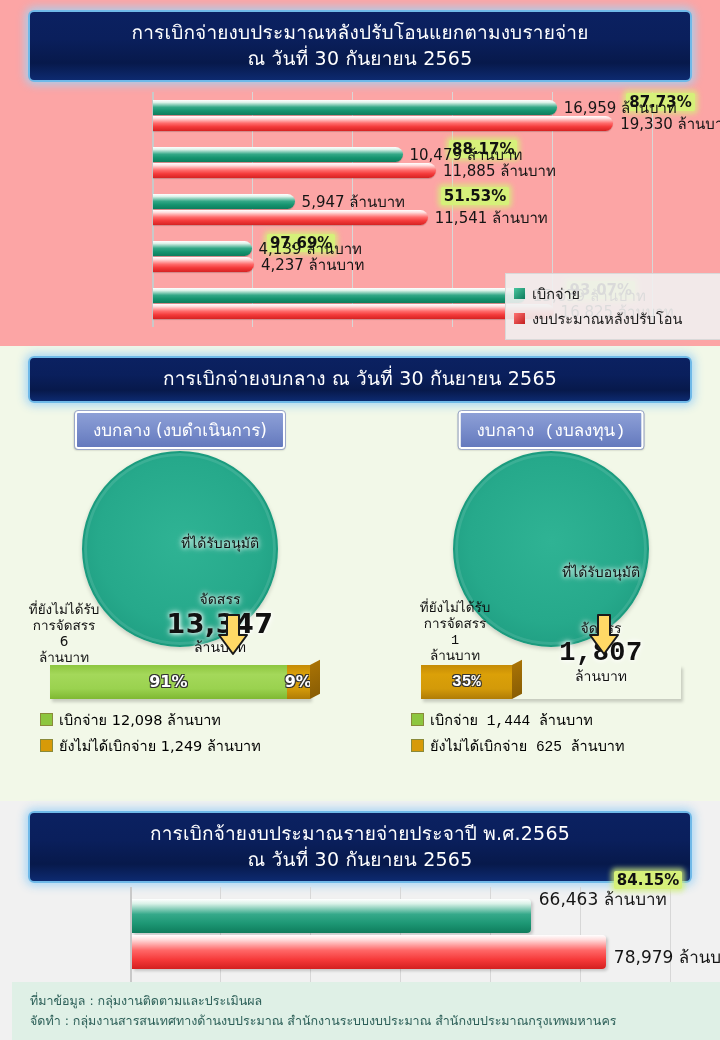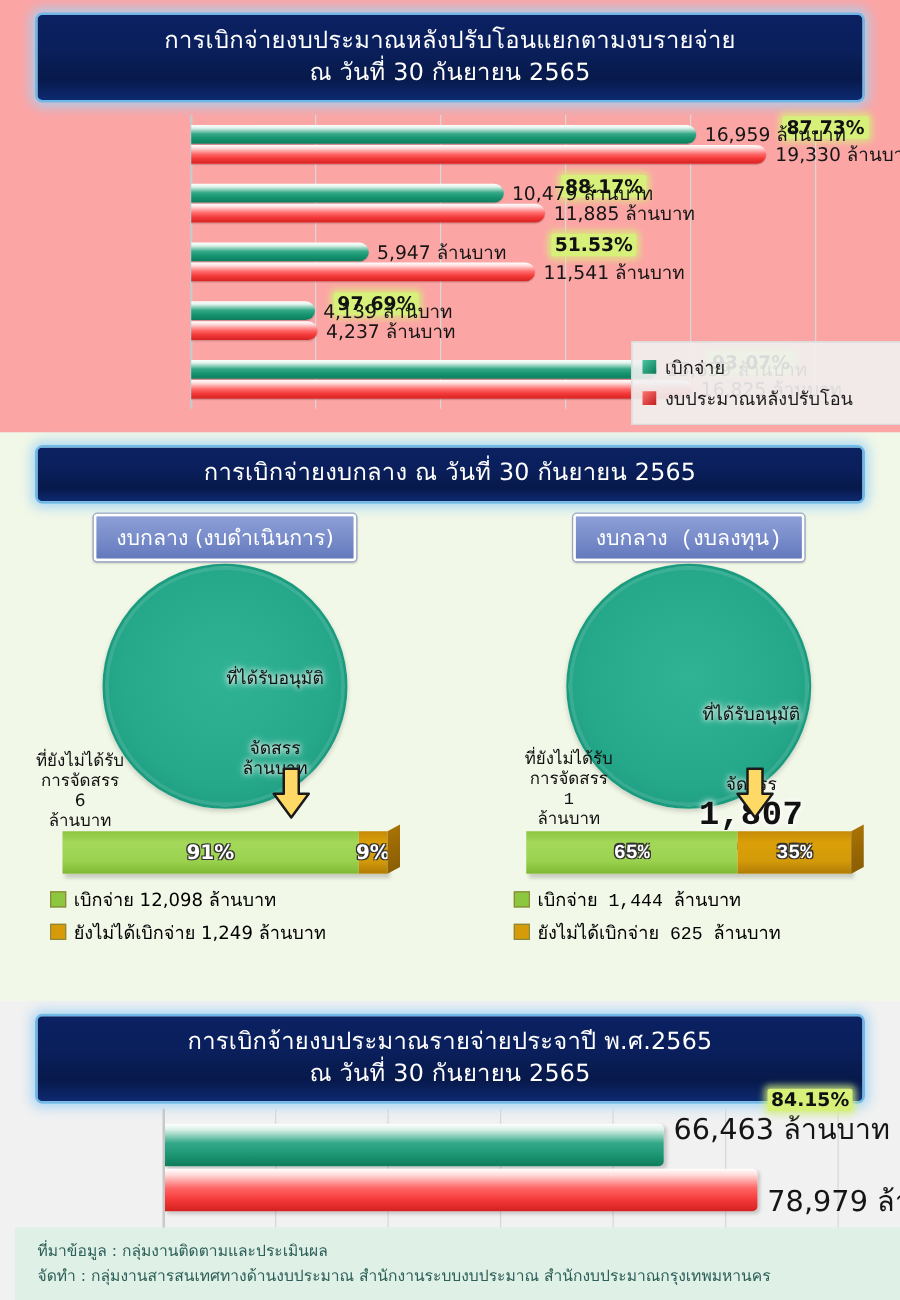--- a/index.html
+++ b/index.html
@@ -189,21 +189,21 @@
     position: absolute; left: 0; top: 801px; width: 720px; height: 239px;
     background: #f1f1f1;
   }
   #chart3 { position: relative; width: 720px; height: 105px; margin-top: 4px; }
   .plot3 { position: absolute; left: 130px; top: 0; width: 540px; height: 100px; }
   .bar3 { position: absolute; height: 34px; border-radius: 0 4px 4px 0; }
   .bar3.green { background: linear-gradient(180deg,#ffffff 0%,#d8f1e7 14%,#35a98a 45%,#1d9774 72%,#0f7c5c 100%);
                 box-shadow: 2px 2px 3px rgba(0,0,0,.18); }
   .bar3.red { background: linear-gradient(180deg,#ffffff 0%,#ffdcdc 14%,#ff6767 45%,#f63a3a 72%,#d32020 100%);
               box-shadow: 2px 2px 3px rgba(0,0,0,.18); }
-  .val3 { position: absolute; font-size: 23px; color: #151515; white-space: nowrap; }
+  .val3 { position: absolute; font-size: 17px; color: #151515; white-space: nowrap; }
 
   .footer {
     position: absolute; left: 12px; bottom: 0; width: 720px;
     background: #dff0e6;
     padding: 9px 0 10px 18px;
     box-sizing: border-box;
   }
   .footer div { font-size: 12.5px; color: #2c5f58; line-height: 1.55; white-space: nowrap; }
 </style>
 </head>
@@ -284,20 +284,21 @@
     </div>
   </div>
 
   <div class="pies" id="pies">
       <div class="pie-col left">
         <div class="pie-title">งบกลาง (งบดำเนินการ)</div>
         <div class="pie"></div>
         <div class="pie-inner" style="top: 92px; left: 150px; width: 140px;">
           <div class="lbl">ที่ได้รับอนุมัติ</div>
           <div class="lbl">จัดสรร</div>
+          <div class="big">13,347</div>
           <div class="unit">ล้านบาท</div>
         </div>
         <div class="pie-out" style="left: 4px; top: 198px; width: 120px;">
           <div>ที่ยังไม่ได้รับ</div>
           <div>การจัดสรร</div>
           <div>6</div>
           <div>ล้านบาท</div>
         </div>
         <div class="arrow" style="left: 216px; top: 210px;"><svg viewBox="0 0 34 44" width="34" height="44">
             <path d="M11 2 L23 2 L23 22 L31 22 L17 41 L3 22 L11 22 Z" fill="#ffd966" stroke="#1a1a1a" stroke-width="2" stroke-linejoin="round"></path>
@@ -329,21 +330,20 @@
         <div class="pie-out" style="left: 24px; top: 198px; width: 120px;">
           <div>ที่ยังไม่ได้รับ</div>
           <div>การจัดสรร</div>
           <div>1</div>
           <div>ล้านบาท</div>
         </div>
         <div class="arrow" style="left: 216px; top: 210px;"><svg viewBox="0 0 34 44" width="34" height="44">
             <path d="M11 2 L23 2 L23 22 L31 22 L17 41 L3 22 L11 22 Z" fill="#ffd966" stroke="#1a1a1a" stroke-width="2" stroke-linejoin="round"></path>
           </svg></div>
         <div class="bar3d" style="top: 262px;">
-          <div class="seg paid" style="width: 65%;">65%</div>
           <div class="seg unpaid" style="width: 35%;">35%<div class="cap"></div></div>
         </div>
         <div class="blegend" style="top: 302px;">
           <div class="row">
             <span class="sw g"></span>
             <span class="tx">เบิกจ่าย 1,444 ล้านบาท</span>
           </div>
           <div class="row">
             <span class="sw o"></span>
             <span class="tx">ยังไม่ได้เบิกจ่าย 625 ล้านบาท</span>

